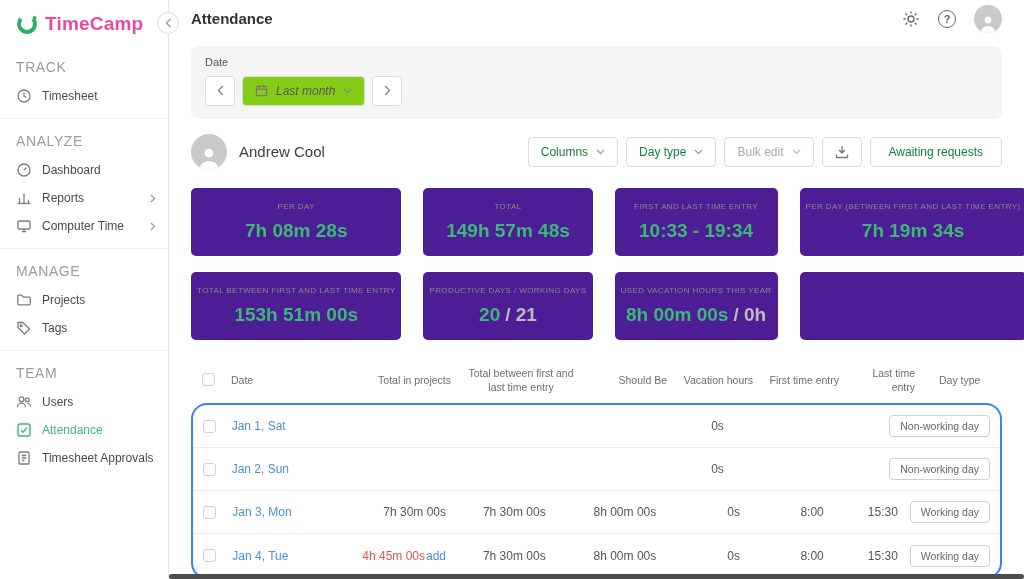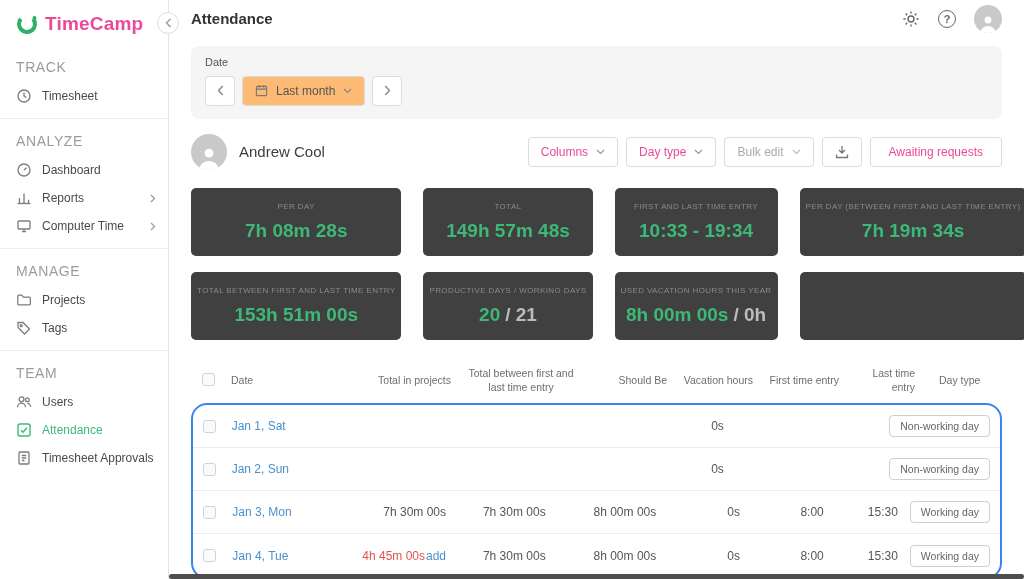--- a/index.html
+++ b/index.html
@@ -42,33 +42,33 @@
   .avatar-sm { width:28px; height:28px; }
   .avatar-md { width:36px; height:36px; }
 
   .content { flex:1; padding:8px 22px 0 22px; }
 
   
   .date-card { background:#f5f5f6; border-radius:8px; padding:10px 14px 13px; }
   .date-card-label { font-size:11px; color:#555; margin-bottom:8px; }
   .date-controls { display:flex; align-items:center; gap:7px; }
   .sq-btn { width:30px; height:30px; background:#fff; border:1px solid #dcdcdc; border-radius:4px; cursor:pointer; display:flex; align-items:center; justify-content:center; }
-  .range-btn { height:30px; background:#fdba74; border:1px solid #dcdcdc; border-radius:4px; cursor:pointer; display:flex; align-items:center; gap:8px; padding:0 12px; font-size:12px; color:#555; }
+  .range-btn { height:30px; background:#84cc16; border:1px solid #dcdcdc; border-radius:4px; cursor:pointer; display:flex; align-items:center; gap:8px; padding:0 12px; font-size:12px; color:#555;font-style:italic; }
 
   
   .user-row { display:flex; align-items:center; margin-top:15px; }
   .user-name { font-size:15px; color:#3e3e3e; margin-left:12px; font-weight:400; }
   .toolbar { margin-left:auto; display:flex; align-items:center; gap:8px; }
-  .tb-btn { height:30px; background:#fff; border:1px solid #dcdcdc; border-radius:4px; cursor:pointer; display:flex; align-items:center; gap:8px; padding:0 12px; font-size:12px; color:#ec4899; }
+  .tb-btn { height:30px; background:#fff; border:1px solid #dcdcdc; border-radius:4px; cursor:pointer; display:flex; align-items:center; gap:8px; padding:0 12px; font-size:12px; color:#15803d; }
   .tb-btn.dim { color:#aaa; }
   .tb-btn.wide { padding:0 18px;justify-content:center; }
 
   
   .stats-grid { display:grid; grid-template-columns:repeat(4,1fr); gap:16px 22px; margin-top:18px; }
-  .stat-card { background:#404040; border-radius:5px; height:68px; display:flex; flex-direction:column; align-items:center; justify-content:center; padding:8px 6px; text-align:center; }
+  .stat-card { background:#4c1d95; border-radius:5px; height:68px; display:flex; flex-direction:column; align-items:center; justify-content:center; padding:8px 6px; text-align:center; }
   .stat-label { font-size:8px; letter-spacing:.4px; color:#8a8a8a; text-transform:uppercase; margin-bottom:9px; white-space:nowrap; }
   .stat-value { font-size:19px; font-weight:600; color:#3db877; }
   .stat-muted { color:#bcbcbc; font-weight:600; margin-left:5px; }
 
   
   .att-table { margin-top:20px; }
   .tr { display:flex; align-items:center; }
   .thead { padding:6px 0 9px; }
   .thead .cell { font-size:10.5px; color:#6e6e6e; line-height:1.35; }
   .tbody { border:2px solid #3b82f6; border-radius:16px; background:#fff; }

